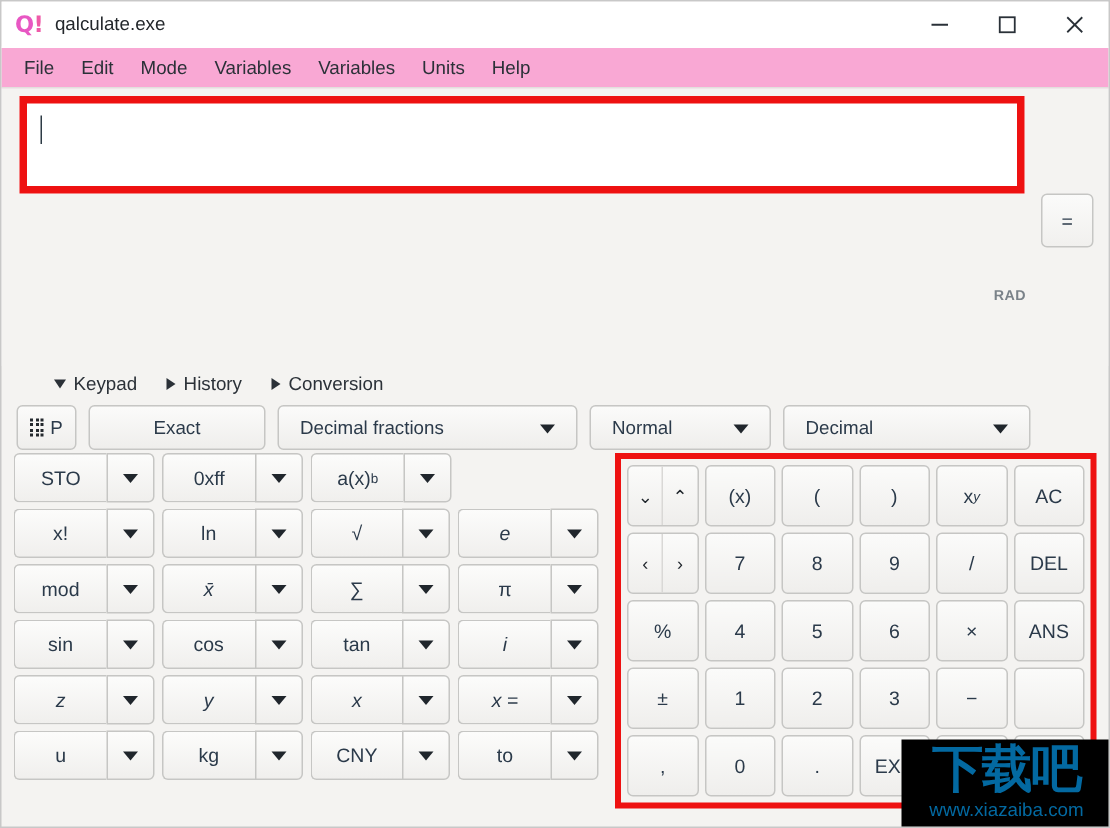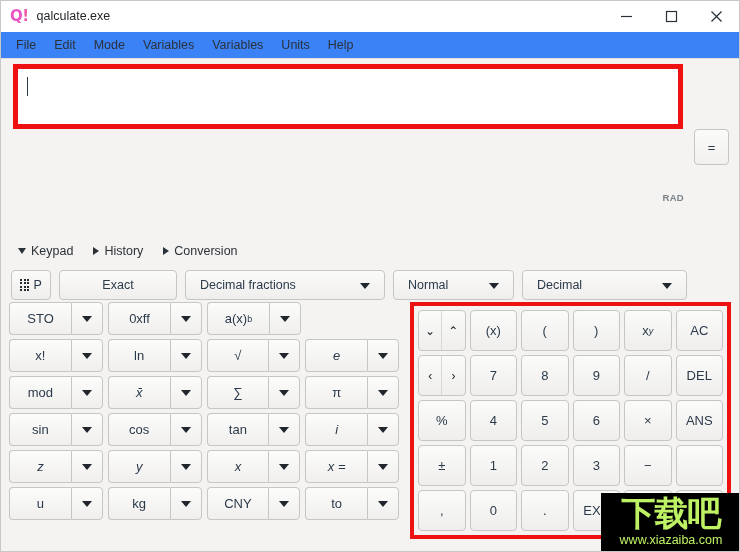--- a/index.html
+++ b/index.html
@@ -51,21 +51,21 @@
   .win-btn {
     width: 45px; height: 30px;
     display: flex; align-items: center; justify-content: center;
     color: #2a3138;
   }
   .win-btn svg { display: block; }
 
   
   .menubar {
     height: 26px;
-    background: #3b82f6;
+    background: #f9a8d4;
     display: flex;
     align-items: center;
     padding-left: 6px;
     border-bottom: 1px solid #e2e0dd;
   }
   .menu-item {
     font-size: 12.5px;
     color: #2b3138;
     padding: 3px 9px;
     white-space: nowrap;
@@ -108,22 +108,22 @@
     font-size: 9.5px;
     color: #7a8289;
     letter-spacing: 0.3px;
     font-weight: bold;
   }
 
   
   .sections {
     height: 24px;
     display: flex;
-    align-items: flex-start;
-    padding-left: 17px;
+    align-items: center;
+    padding-left: 35px;
   }
   .section {
     display: flex; align-items: center;
     margin-right: 20px;
     font-size: 12.5px;
     color: #2b3138;
   }
   .tri {
     display: inline-block;
     width: 0; height: 0;
@@ -267,21 +267,21 @@
     color: #20262c;
   }
   .nbtn.dual > span:first-child { border-right: 1px solid #d9d8d6; }
 
   
   .watermark {
     position: absolute;
     left: 600px; top: 492px;
     width: 140px; height: 60px;
     background: #000000;
-    color: #bef264;
+    color: #0369a1;
     overflow: hidden;
   }
   .wm-cn {
     text-align: center;
     font-size: 34px;
     font-weight: bold;
     letter-spacing: -1px;
     line-height: 40px;
     font-family: "DejaVu Sans", sans-serif;
   }

